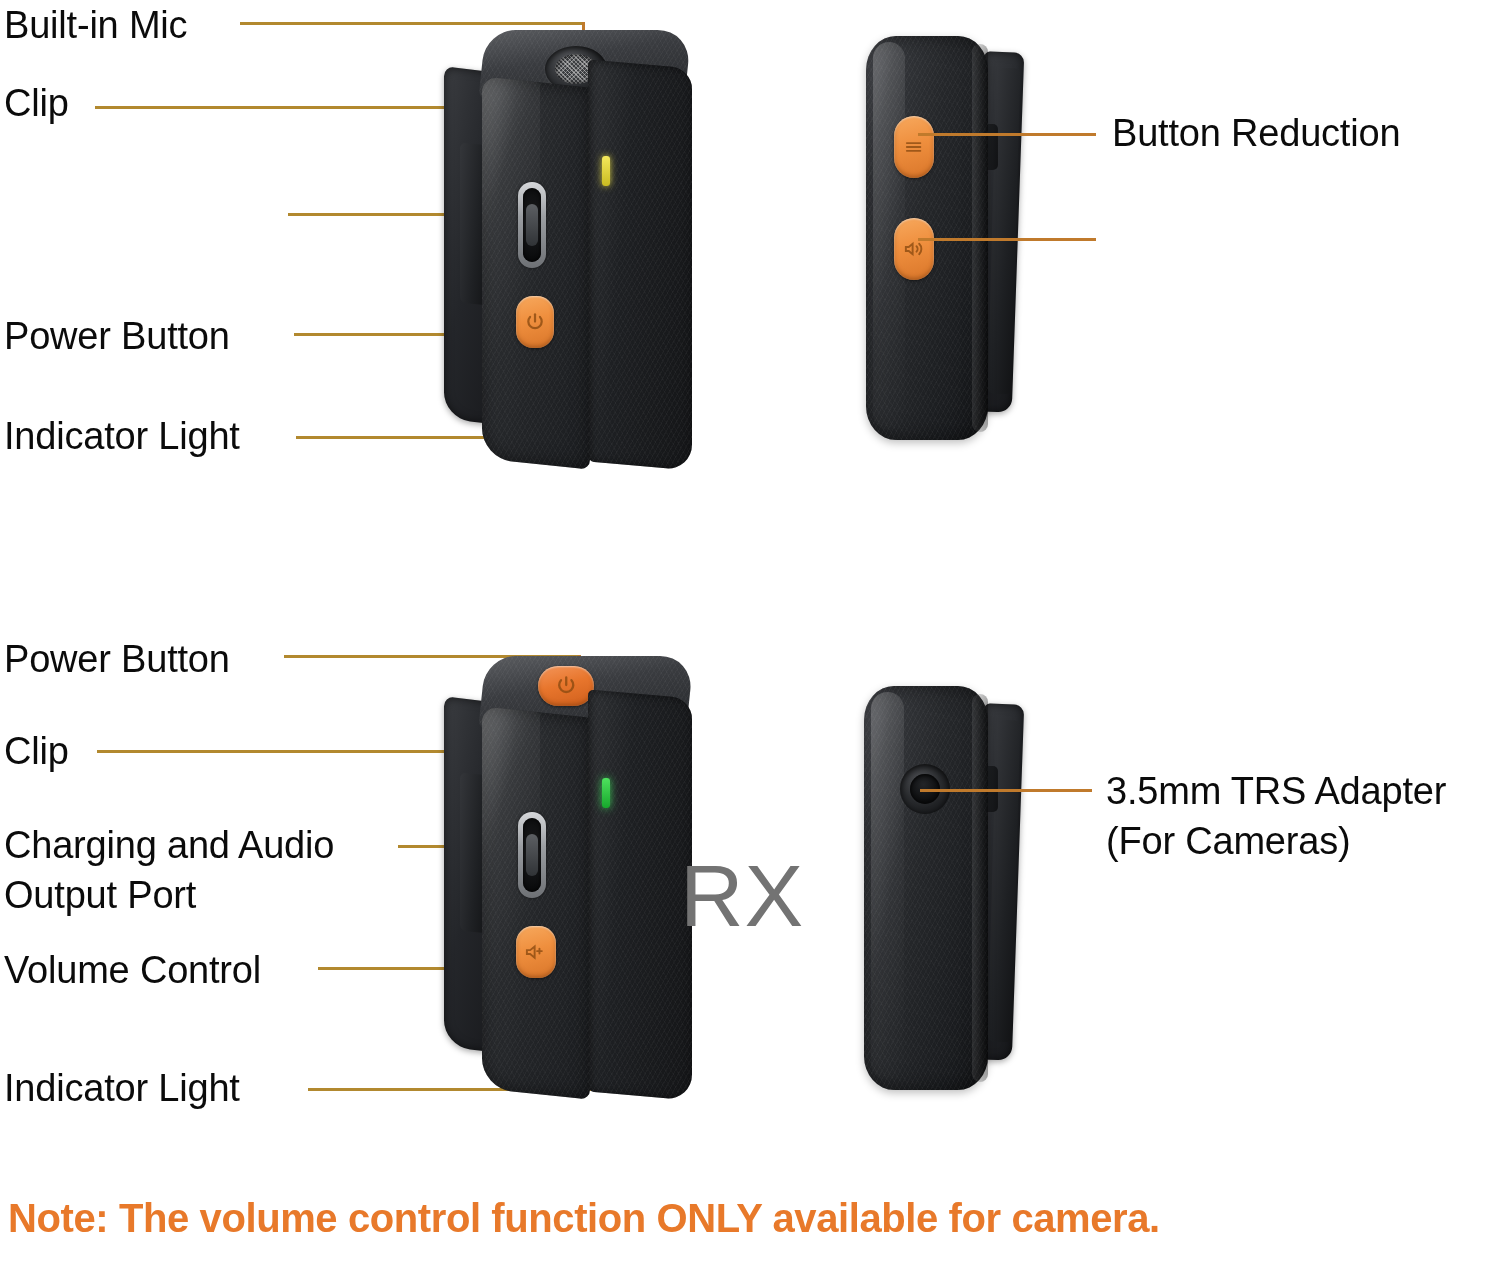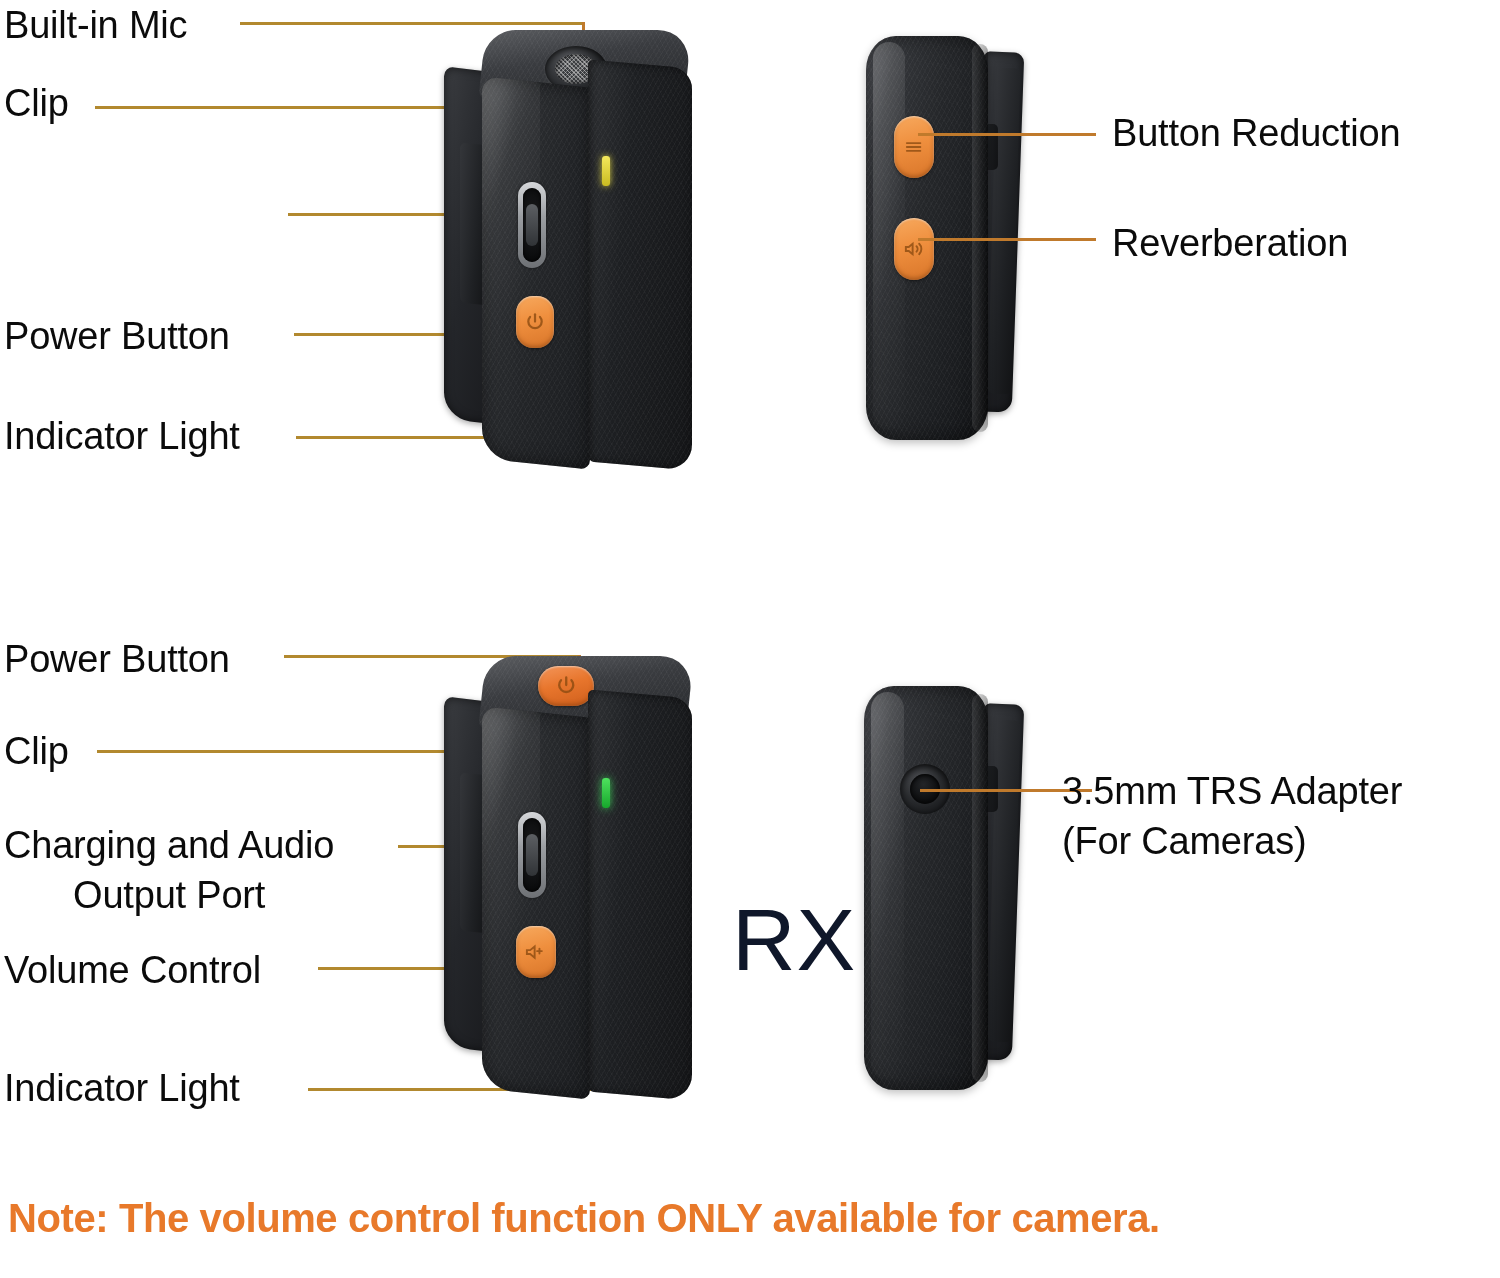--- a/index.html
+++ b/index.html
@@ -26,21 +26,20 @@
   
   .label {
     position: absolute;
     font-family: "Liberation Sans", "DejaVu Sans", sans-serif;
     font-size: 38px;
     line-height: 1.32;
     font-weight: 400;
     color: #0b0b0b;
     letter-spacing: -0.2px;
     white-space: pre-line;
-    text-align: center;
   }
   .label.right { text-align: left; }
 
   
   .leader {
     position: absolute;
     height: 0;
     border-top: 3px solid #b2892f;
   }
   .leader.orange { border-top-color: #c07a2c; }
@@ -329,21 +328,20 @@
         <path d="M15 9.2a4 4 0 0 1 0 5.6"></path>
         <path d="M17.8 6.6a7.6 7.6 0 0 1 0 10.8"></path>
       </svg>
     </div>
   </div>
 
   <div class="leader orange" style="left:918px; top:133px; width:178px;"></div>
   <div class="leader orange" style="left:918px; top:238px; width:178px;"></div>
 
   <div class="label right" style="left:1112px; top:108px;">Button Reduction</div>
-  <div class="label right" style="left:1112px; top:218px;">Reverberation</div>
 
   <div class="label" style="left:4px; top:634px;">Power Button</div>
 
   <div class="label" style="left:4px; top:726px;">Clip</div>
 
   <div class="label" style="left:4px; top:945px;">Volume Control</div>
 
   <div class="label" style="left:4px; top:820px;">Charging and Audio
 Output Port</div>
 
@@ -401,21 +399,21 @@
       <svg class="btn-glyph" viewBox="0 0 24 24" fill="none" stroke="#8a4a10" stroke-width="2" stroke-linecap="round">
         <path d="M3 14V10h3.4L11 6.2v11.6L6.4 14H3z"></path>
         <path d="M16 8.5v5"></path>
           <path d="M13.5 11h5"></path>
       </svg>
     </div>
 
     <div class="led green" style="left:172px; top:130px; width:8px; height:30px;"></div>
   </div>
 
-  <div class="wordmark" style="left:732px; top:852px; color:#0f172a;margin-top:44px;">RX</div>
+  <div class="wordmark" style="left:680px; top:852px; color:#737373;">RX</div>
 
   <div class="device" style="left:858px; top:676px; width:210px; height:430px;">
 
     <div class="clip-plate" style="left:120px; top:28px; width:40px; height:356px;
                 border-radius: 6px 10px 14px 8px; transform: rotate(2deg);"></div>
     <div class="clip-arm" style="left:134px; top:44px; width:24px; height:322px; border-radius:6px; transform:rotate(1.5deg);"></div>
     <div class="clip-arm" style="left:106px; top:90px; width:34px; height:46px; border-radius:5px;"></div>
 
     <div class="body-profile" style="left:6px; top:10px; width:124px; height:404px;">
       <div class="texture"></div>
@@ -423,18 +421,18 @@
       <div class="profile-edge" style="right:0;"></div>
     </div>
 
     <div class="jack" style="left:42px; top:88px; width:50px; height:50px;">
       <div class="jack-hole" style="width:30px; height:30px;"></div>
     </div>
   </div>
 
   <div class="leader orange" style="left:920px; top:789px; width:172px;"></div>
 
-  <div class="label right" style="left:1062px; top:766px;">3.5mm TRS Adapter
+  <div class="label right" style="left:1106px; top:766px;">3.5mm TRS Adapter
 (For Cameras)</div>
 
   <div class="note" style="left:8px; top:1196px; color:#E8792A;">Note: The volume control function ONLY available for camera.</div>
 
 </div>
 
 </body></html>

